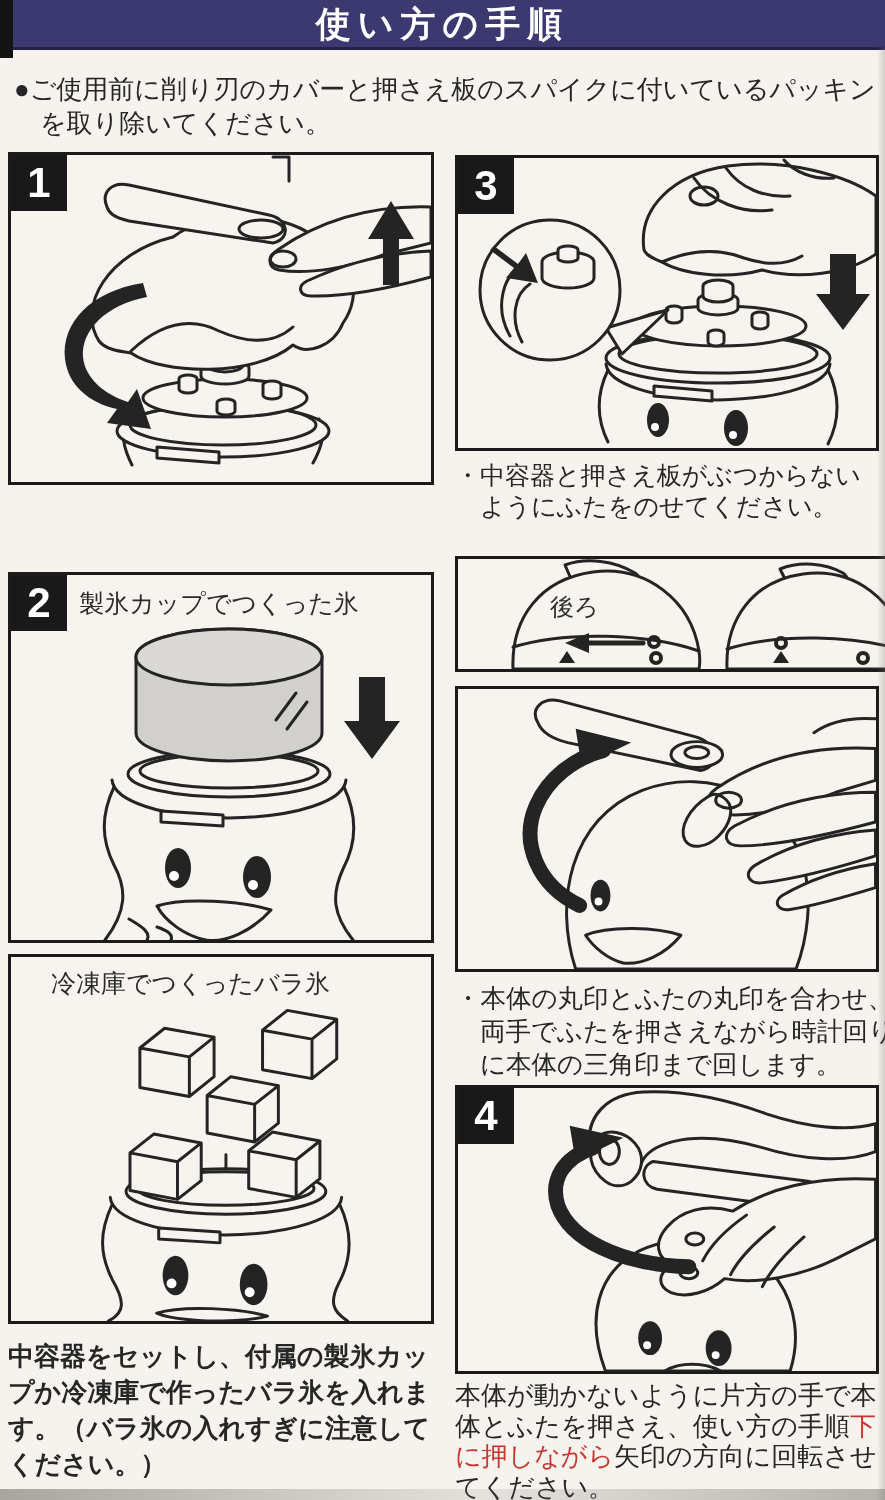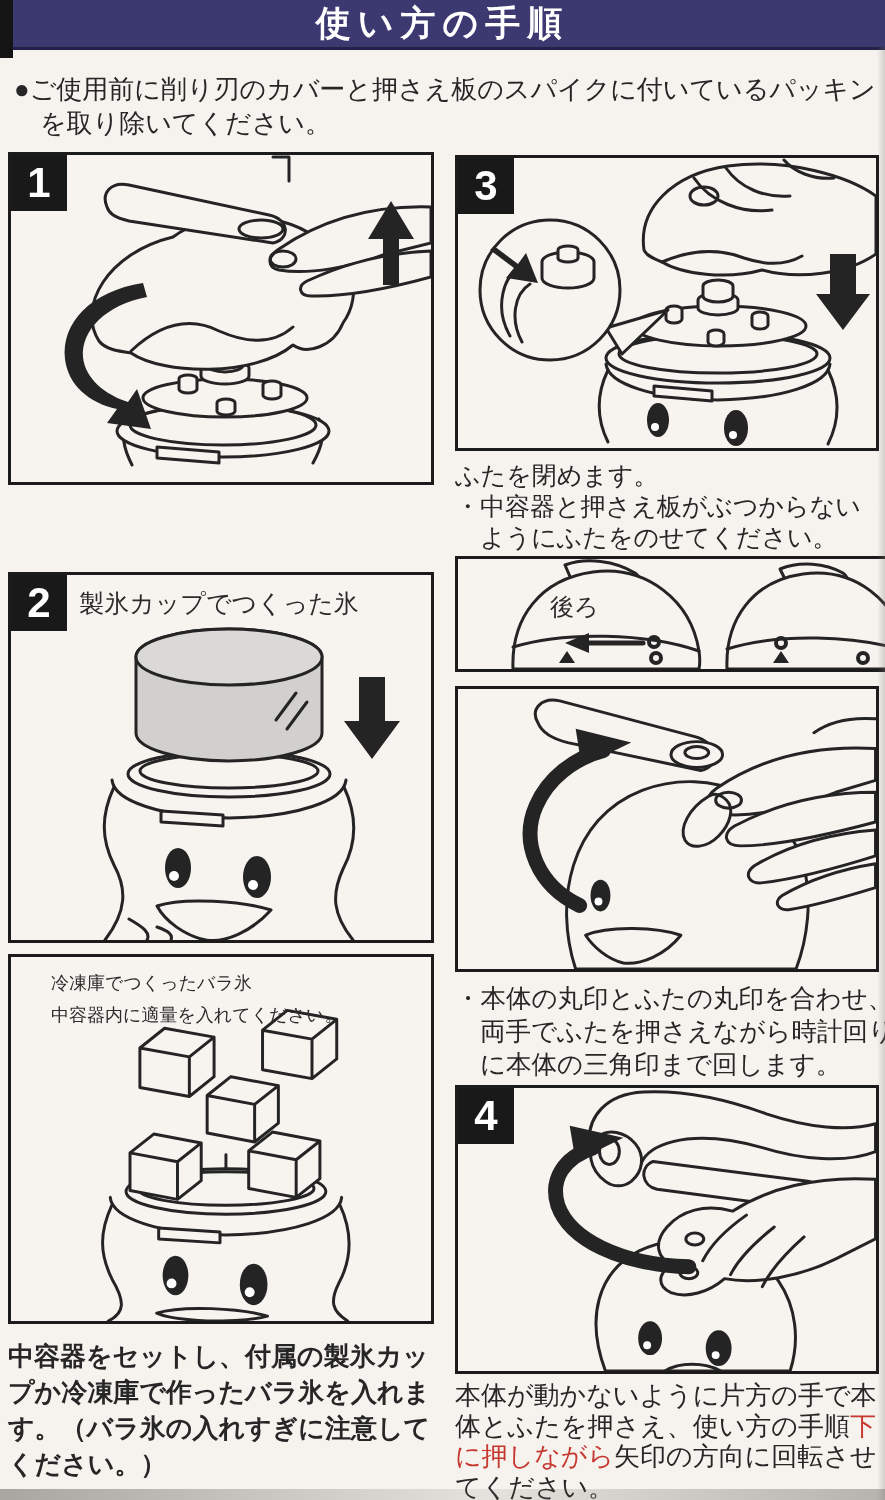--- a/index.html
+++ b/index.html
@@ -1,20 +1,20 @@
 <!DOCTYPE html>
 <html><head>
 <meta charset="utf-8">
 <style>
   html,body{margin:0;padding:0;}
   body{font-family:"Liberation Sans","DejaVu Sans",sans-serif;background:#888;}
   #page{position:relative;width:885px;height:1500px;background:#f6f3ef;overflow:hidden;}
   .abs{position:absolute;}
   
-  .header{left:0;top:0;width:885px;height:47px;background:#3c3971;border-bottom:3px solid #23214a;font-family:Liberation Serif, serif;}
+  .header{left:0;top:0;width:885px;height:47px;background:#3c3971;border-bottom:3px solid #23214a;}
   .title{display:block;text-align:center;line-height:47px;color:#ffffff;font-size:35px;font-weight:bold;letter-spacing:7px;}
   .corner-strip{left:0;top:0;width:13px;height:58px;background:#141414;}
   
   .jp{color:#262626;font-size:26px;line-height:34px;letter-spacing:0;}
   .hang{padding-left:26px;text-indent:-26px;}
   p{margin:0;}
   .red{color:#c6382f;}
   
   .panel{border:3.5px solid #1b1b1b;background:#f7f4f0;box-sizing:border-box;}
   .badge{position:absolute;left:0;top:0;width:56px;height:56px;background:#191919;color:#ffffff;
@@ -101,23 +101,22 @@
       <g>
         <path class="ln ice" d="M125 82 a93 28 0 0 1 186 0 l0 76 a93 28 0 0 1 -186 0 z"></path>
         <ellipse class="ln ice2" cx="218" cy="82" rx="93" ry="28"></ellipse>
         <path class="ln" d="M285 118 l-20 27 M296 127 l-20 27"></path>
       </g>
       <path class="blk" d="M348 102 l26 0 0 44 15 0 -28 38 -28 -38 15 0 z"></path>
     </svg>
   </div>
 
   <div class="abs panel" style="left:8px;top:954px;width:426px;height:370px;">
-    <div class="inlabel" style="left:40px;top:10px;font-size:18px;line-height:32px;">
+    <div class="inlabel" style="left:40px;top:10px;font-size:25px;line-height:32px;">
       <p>冷凍庫でつくったバラ氷</p>
-      <p>中容器内に適量を入れてください。</p>
     </div>
     <svg viewBox="0 0 420 368">
       <path class="ln" d="M215 200 l0 32"></path>
       <ellipse class="ln fillp" cx="215" cy="237" rx="101" ry="23"></ellipse>
       <ellipse class="ln" cx="215" cy="234" rx="89" ry="17"></ellipse>
       <path class="ln" d="M98 243 C 100 264 147 280 215 281 C 283 280 330 264 332 243"></path>
       <path class="ln fillp" d="M147 274 l62 4 0 11 -62 -4 z"></path>
       <path class="ln" d="M100 250 C 87 278 87 300 100 326 C 113 348 113 360 96 368"></path>
       <path class="ln" d="M330 250 C 343 278 343 304 329 330 C 320 348 322 358 338 368"></path>
       <g>
@@ -172,21 +171,20 @@
         <path class="ln fillp" d="M148 170 L 210 152 L 164 196 Z"></path>
         <circle class="ln fillp" cx="92" cy="132" r="70"></circle>
         <path class="ln" d="M52 178 C 36 150 44 116 68 104 M64 184 C 52 162 56 136 72 126"></path>
         <path class="ln fillp" d="M84 104 a26 10 0 0 1 52 0 l0 16 a26 10 0 0 1 -52 0 z"></path>
         <path class="ln fillp" d="M100 92 a10 4 0 0 1 20 0 l0 8 a10 4 0 0 1 -20 0 z"></path>
         <path class="blk" d="M36 88 l24 18 8 -11 12 30 -32 -5 8 -10 -24 -18 z"></path>
       </g>
     </svg>
   </div>
   <div class="abs jp" style="left:455px;top:460px;width:430px;line-height:31px;font-size:25px;">
-    <p>ふたを閉めます。</p>
     <p class="hang" style="padding-left:25px;text-indent:-25px;">・中容器と押さえ板がぶつからないようにふたをのせてください。</p>
   </div>
 
   <div class="abs panel" style="left:455px;top:556px;width:500px;height:116px;">
     <span class="inlabel" style="left:92px;top:32px;font-size:24px;">後ろ</span>
     <svg viewBox="0 0 420 110">
       <path class="ln fillp" d="M70 6 C 92 -2 120 2 140 14 C 150 22 146 30 134 28 C 112 20 92 18 76 20 Z"></path>
       <path class="ln fillp" d="M285 10 C 305 2 330 4 348 14 C 356 20 352 28 342 26 C 322 20 304 18 290 20 Z"></path>
       <path class="ln fillp" d="M18 110 C 16 58 46 20 98 13 C 152 6 196 42 204 92 C 205 99 205 105 204 110 Z"></path>
       <path class="ln" d="M18 88 C 70 72 152 74 204 92"></path>

